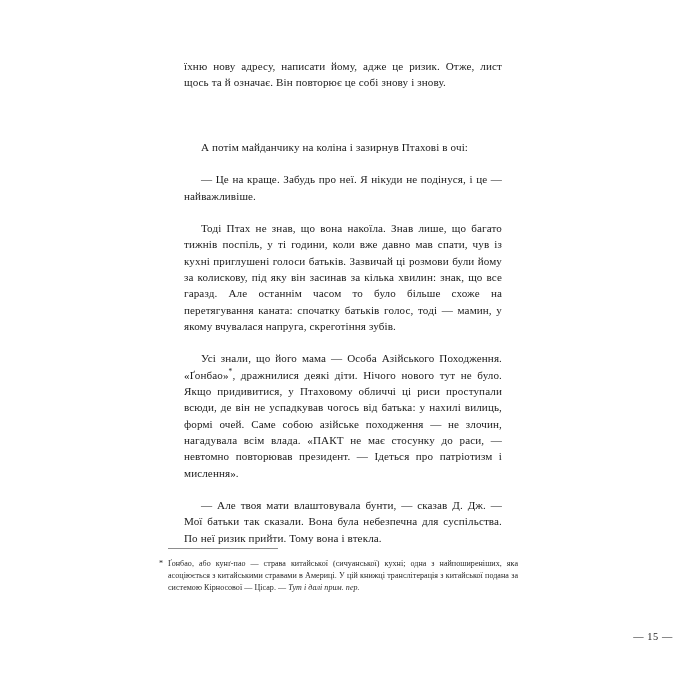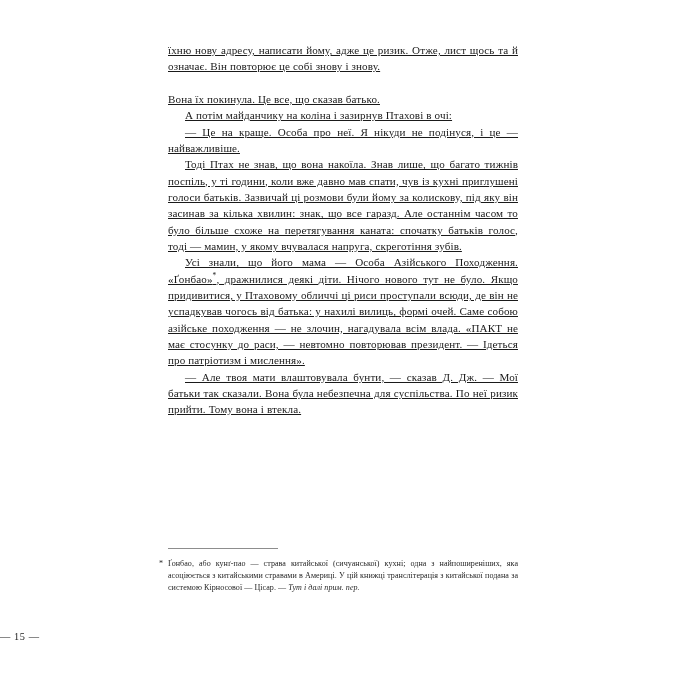--- a/index.html
+++ b/index.html
@@ -26,29 +26,28 @@
 
   
   .text-column {
     position: absolute;
     left: 168px;
     top: 42px;
     width: 350px;
   }
 
   .para {
-    margin: 0;
+    margin: 16px;
     font-size: 11.1px;
     line-height: 16.35px;
     text-align: justify;
     text-justify: inter-word;
     hyphens: manual;
     letter-spacing: 0.01em;
     word-spacing: 0.005em;
-    text-decoration: underline;
   }
 
   
   .para.cont {
     text-indent: 0;
   }
   
   .para.indent {
     text-indent: 17px;
   }
@@ -103,42 +102,41 @@
     font-style: italic;
     margin-top: 18px;
   }
 
   
   .folio {
     position: absolute;
     left: 0;
     top: 631px;
     width: 673px;
-    text-align: left;
+    text-align: right;
     font-size: 10.3px;
     letter-spacing: 0.06em;
     color: #222222;
   }
 </style>
 </head>
 <body>
 
 <div class="page">
 
   <div class="text-column">
 
     <p class="para cont">їхню нову адресу, написати йому, адже це ризик. Отже, лист щось та й означає. Він повторює це собі знову і знову.</p>
 
     <div class="gap"></div>
 
-    <p class="para block-start">Вона їх покинула. Це все, що сказав батько.</p>
 
     <p class="para indent">А потім майданчику на коліна і зазирнув Птахові в очі:</p>
 
-    <p class="para indent">— Це на краще. Особа про неї. Я нікуди не подінуся, і це — найважливіше.</p>
+    <p class="para indent">— Це на краще. Забудь про неї. Я нікуди не подінуся, і це — найважливіше.</p>
 
     <p class="para indent">Тоді Птах не знав, що вона накоїла. Знав лише, що багато тижнів поспіль, у ті години, коли вже давно мав спати, чув із кухні приглушені голоси батьків. Зазвичай ці розмови були йому за колискову, під яку він засинав за кілька хвилин: знак, що все гаразд. Але останнім часом то було більше схоже на перетягування каната: спочатку батьків голос, тоді — мамин, у якому вчувалася напруга, скреготіння зубів.</p>
 
 
 
     <p class="para indent"><span>Усі знали, що його мама — Особа Азійського Походження. «Ґонбао»</span><sup class="fn-ref">*</sup><span>, дражнилися деякі діти. Нічого нового тут не було. Якщо придивитися, у Птаховому обличчі ці риси проступали всюди, де він не успадкував чогось від батька: у нахилі вилиць, формі очей. Саме собою азійське походження — не злочин, нагадувала всім влада. «ПАКТ не має стосунку до раси, — невтомно повторював президент. — Ідеться про патріотизм і мислення».</span></p>
 
     <p class="para indent">— Але твоя мати влаштовувала бунти, — сказав Д. Дж. — Мої батьки так сказали. Вона була небезпечна для суспільства. По неї ризик прийти. Тому вона і втекла.</p>
 
   </div>

